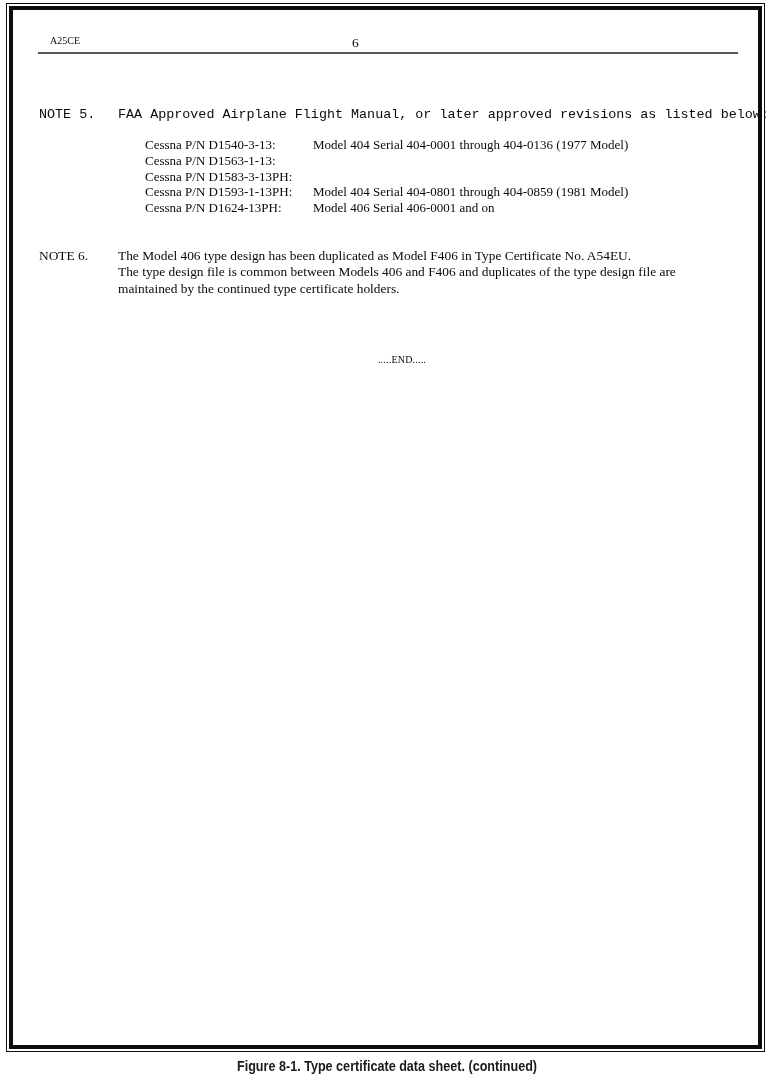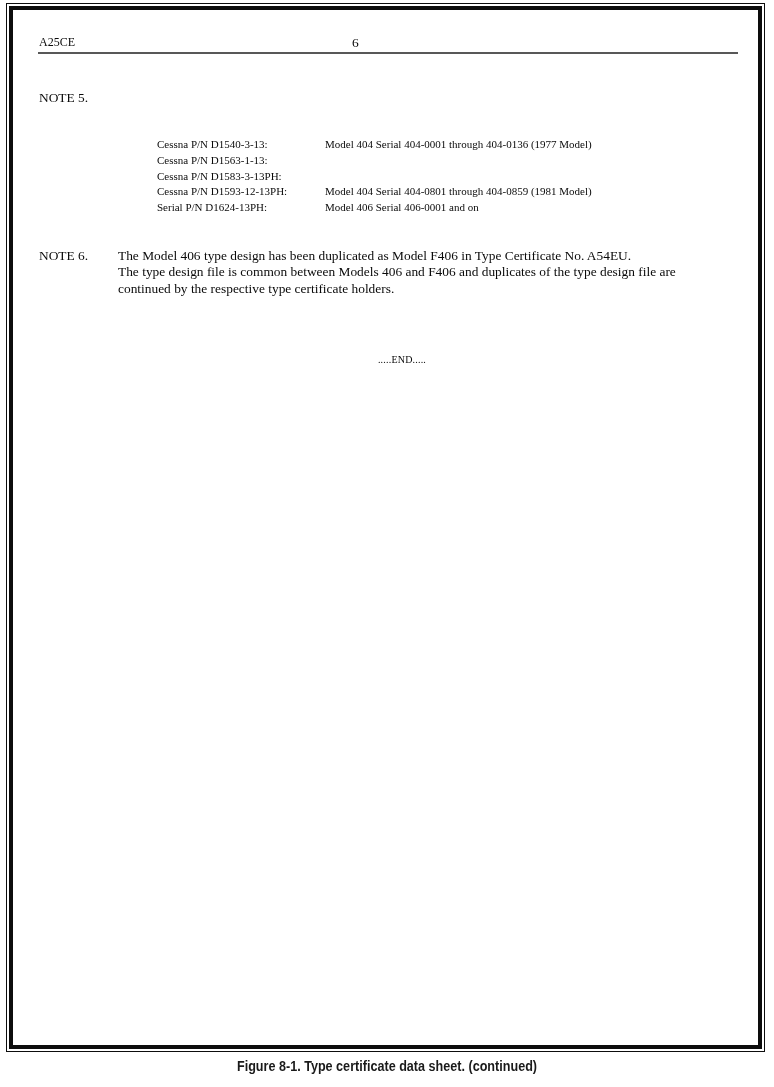--- a/index.html
+++ b/index.html
@@ -28,21 +28,21 @@
     background: #ffffff;
   }
   .frame-inner {
     position: absolute;
     inset: 2px;
     border: 4px solid #0d0d0d;
     background: #ffffff;
   }
 
   
-  .hdr-docket   { left: 39px;  top: 35px;  font-size: 12px; }
+  .hdr-docket   { left: 50px;  top: 35px;  font-size: 10px; }
   .hdr-pagenum  { left: 352px; top: 35px;  font-size: 13.5px; }
   .hdr-rule {
     left: 38px;
     top: 52px;
     width: 700px;
     height: 2px;
     background: #585858;
   }
 
   .note-label {
@@ -51,30 +51,29 @@
     line-height: 16.3px;
     white-space: nowrap;
   }
   .note-body {
     left: 118px;
     font-size: 13.4px;
     line-height: 16.3px;
   }
   .note-body .tline { white-space: nowrap; }
 
-  .note5-label, .note5-body { top: 90px; }
+  .note5-label, .note5-body { top: 107px; font-family: Liberation Mono, monospace; }
   .note6-label, .note6-body { top: 248px; }
 
   
   .rev-list {
     left: 145px;
     top: 137px;
-    font-size: 11px;
+    font-size: 13px;
     line-height: 15.75px;
-    margin-left: 12px;
   }
   .rev-row { display: flex; white-space: nowrap; }
   .rev-pn  { width: 168px; flex: 0 0 168px; }
 
   .end-marker {
     left: 18px;
     top: 354px;
     width: 768px;
     text-align: center;
     font-size: 10px;
@@ -101,45 +100,46 @@
 <div class="frame-outer">
   <div class="frame-inner"></div>
 </div>
 
 <div class="abs hdr-docket">A25CE</div>
 <div class="abs hdr-pagenum">6</div>
 <div class="abs hdr-rule"></div>
 
 <div class="abs note-label note5-label">NOTE 5.</div>
 <div class="abs note-body note5-body">
+  <div class="tline">FAA Approved Airplane Flight Manual, or later approved revisions as listed below:</div>
 </div>
 
 <div class="abs rev-list">
   <div class="rev-row">
     <span class="rev-pn">Cessna P/N D1540-3-13:</span>
     <span class="rev-desc">Model 404 Serial 404-0001 through 404-0136 (1977 Model)</span>
   </div>
   <div class="rev-row">
     <span class="rev-pn">Cessna P/N D1563-1-13:</span>
   </div>
   <div class="rev-row">
     <span class="rev-pn">Cessna P/N D1583-3-13PH:</span>
   </div>
   <div class="rev-row">
-    <span class="rev-pn">Cessna P/N D1593-12-13PH:</span>
+    <span class="rev-pn">Cessna P/N D1593-1-13PH:</span>
     <span class="rev-desc">Model 404 Serial 404-0801 through 404-0859 (1981 Model)</span>
   </div>
   <div class="rev-row">
-    <span class="rev-pn">Serial P/N D1624-13PH:</span>
+    <span class="rev-pn">Cessna P/N D1624-13PH:</span>
     <span class="rev-desc">Model 406 Serial 406-0001 and on</span>
   </div>
 </div>
 
 <div class="abs note-label note6-label">NOTE 6.</div>
 <div class="abs note-body note6-body">
   <div class="tline">The Model 406 type design has been duplicated as Model F406 in Type Certificate No. A54EU.</div>
   <div class="tline">The type design file is common between Models 406 and F406 and duplicates of the type design file are</div>
-  <div class="tline">continued by the respective type certificate holders.</div>
+  <div class="tline">maintained by the continued type certificate holders.</div>
 </div>
 
 <div class="abs end-marker">.....END.....</div>
 
 <div class="abs figure-caption">Figure 8-1. Type certificate data sheet. (continued)</div>
 
 </body></html>

